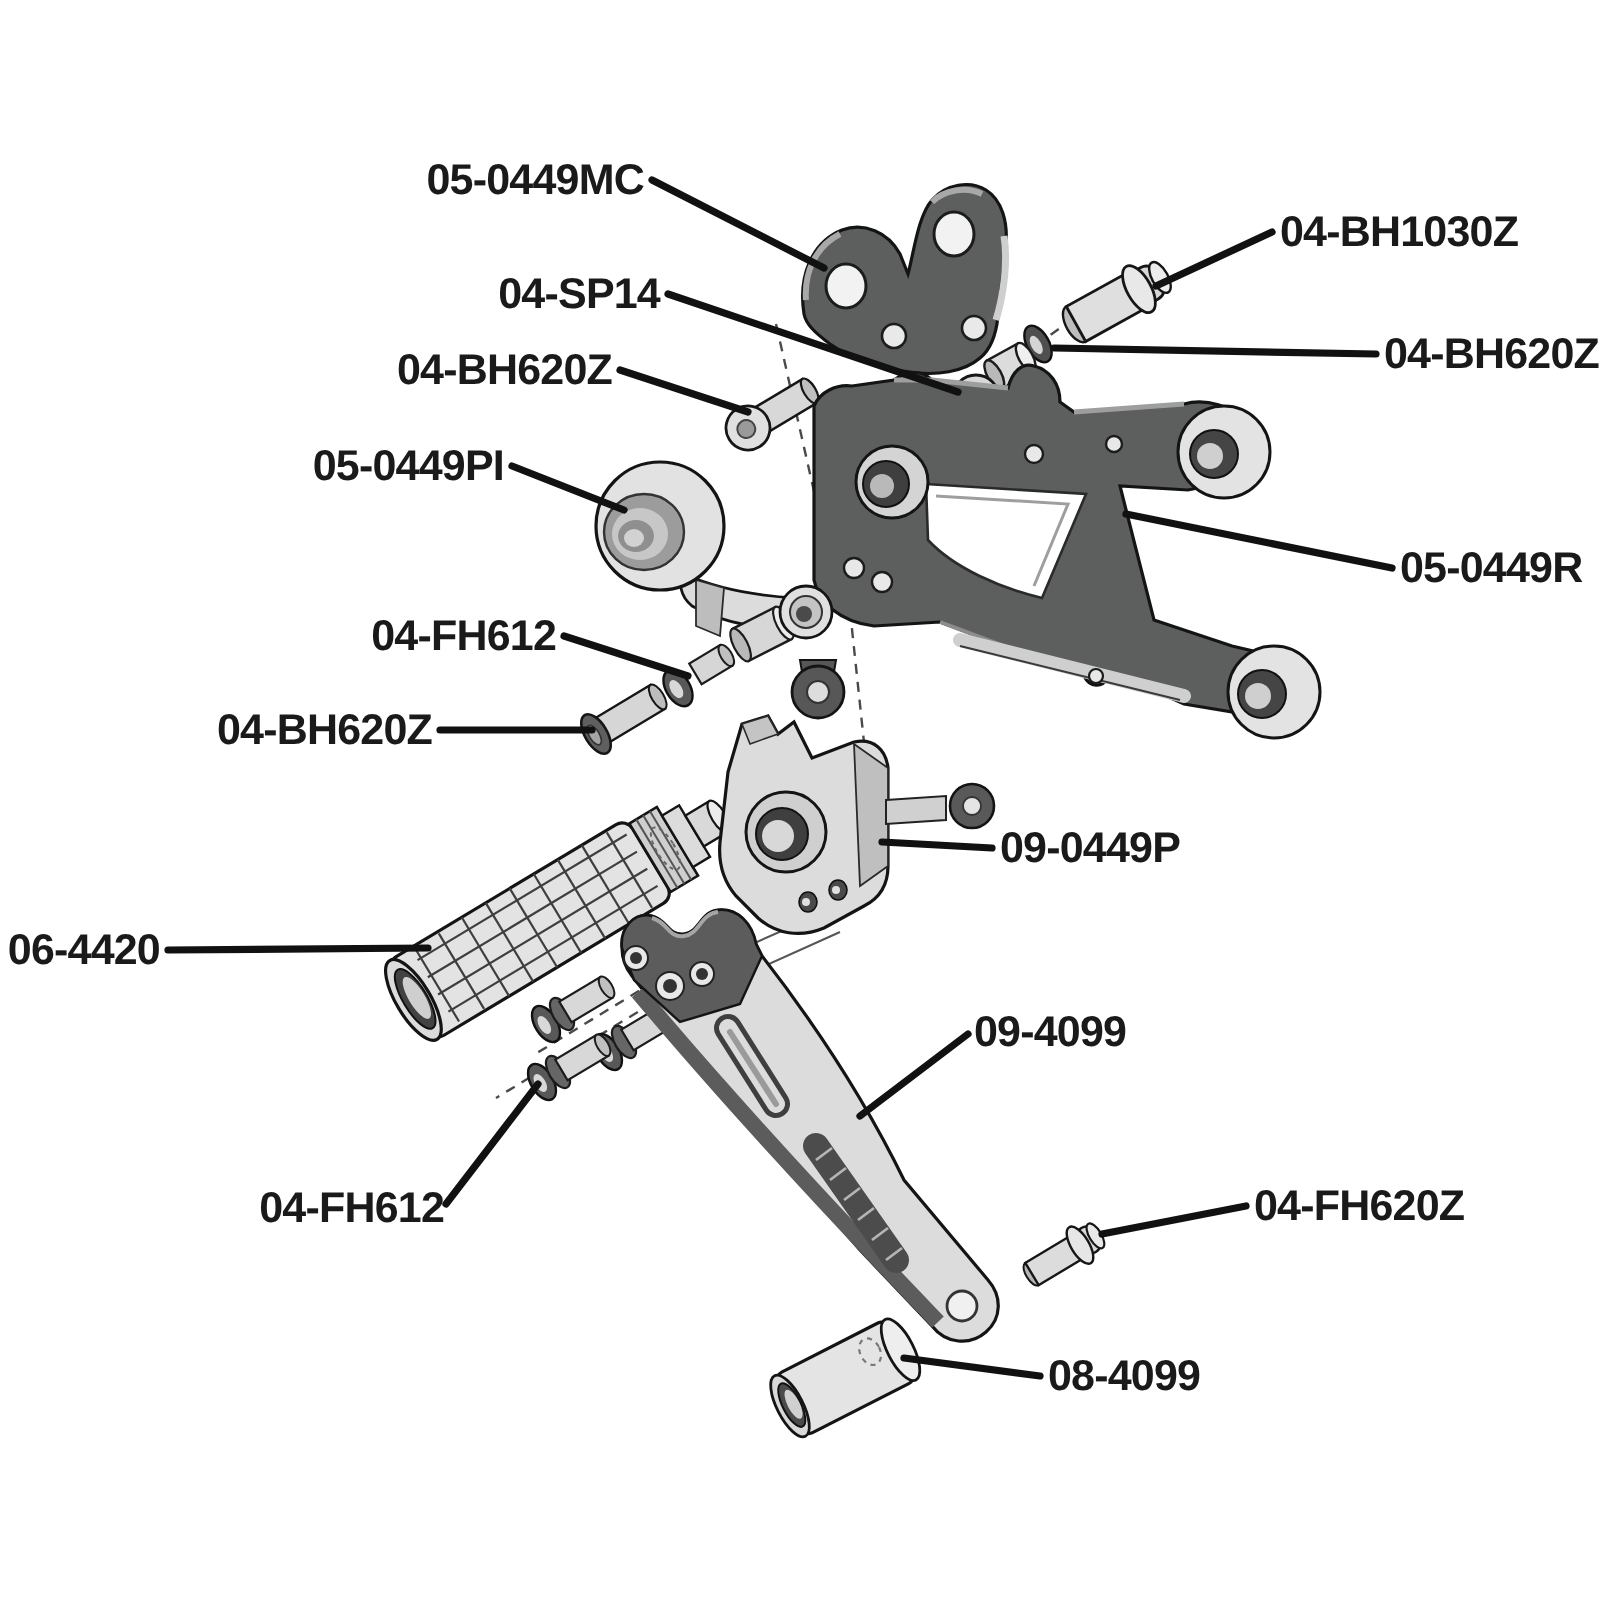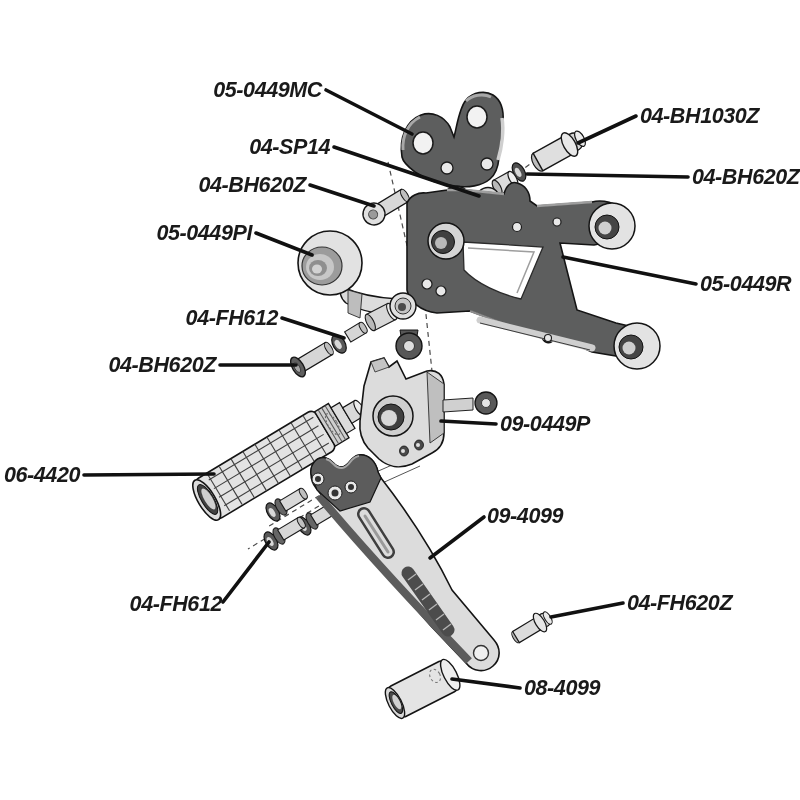--- a/index.html
+++ b/index.html
@@ -1,17 +1,17 @@
 <!DOCTYPE html>
 <html><head>
 <meta charset="utf-8">
 <style>
   html,body{margin:0;padding:0;background:#ffffff;}
   .canvas{position:relative;width:800px;height:800px;background:#ffffff;overflow:hidden;
-          font-family:"Liberation Sans", sans-serif;font-style:italic;}
+          font-family:"Liberation Sans", sans-serif;}
   svg{position:absolute;left:0;top:0;}
   .lbl{font-family:"Liberation Sans", sans-serif;font-weight:600;letter-spacing:-0.4px;}
 </style>
 </head>
 <body>
 
 <div class="canvas">
 <svg width="800" height="800" viewBox="0 0 800 800">
 
   <g fill="none" stroke="#4a4a4a" stroke-width="1.2" stroke-dasharray="5 4">

